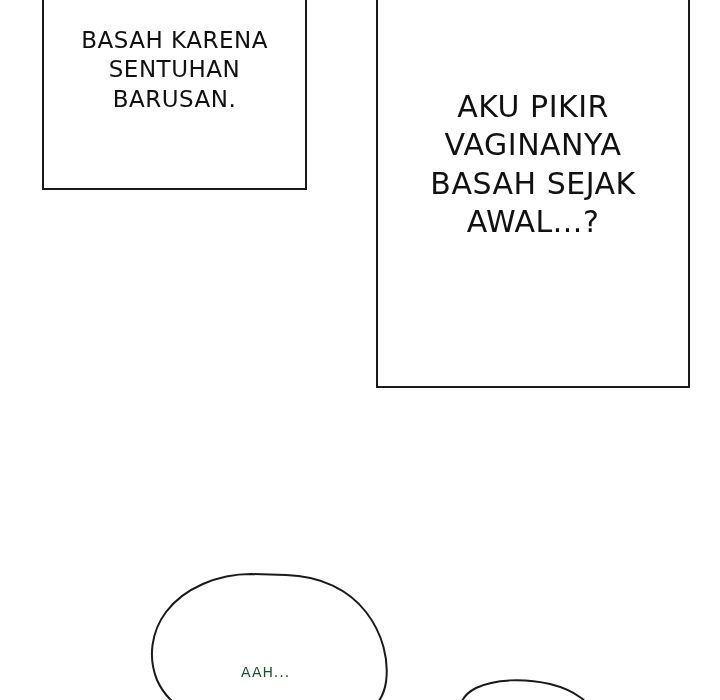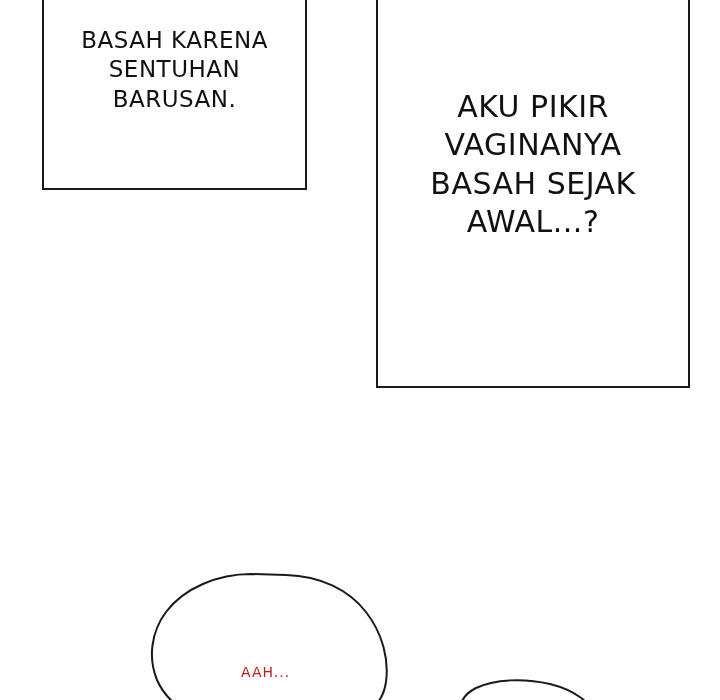--- a/index.html
+++ b/index.html
@@ -87,21 +87,21 @@
     left: 452px;
     top: 664px;
     width: 150px;
     height: 40px;
   }
 
   .blob-text {
     position: absolute;
     font-size: 14px;
     letter-spacing: 1px;
-    color: #b91c1c;
+    color: #14532d;
     white-space: pre;
   }
   #text-aah {
     left: 241px;
     top: 648px;
   }
 </style>
 </head>
 <body>
 

